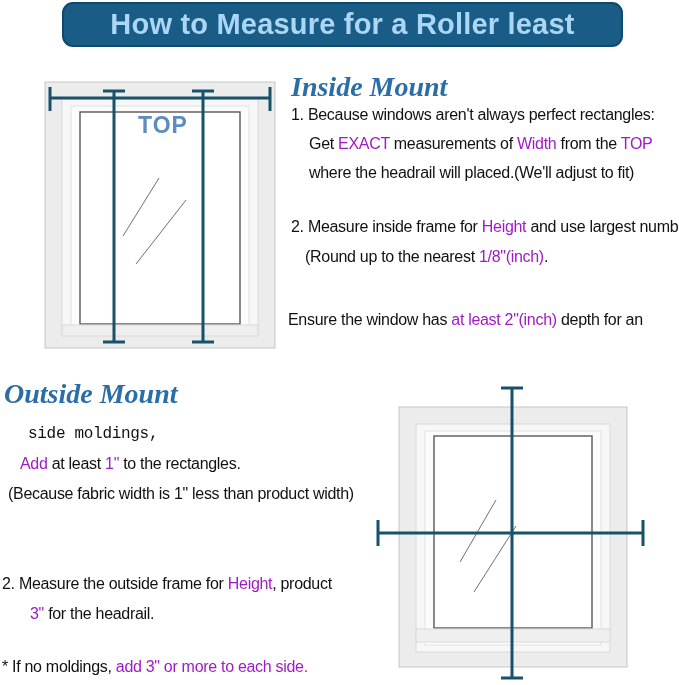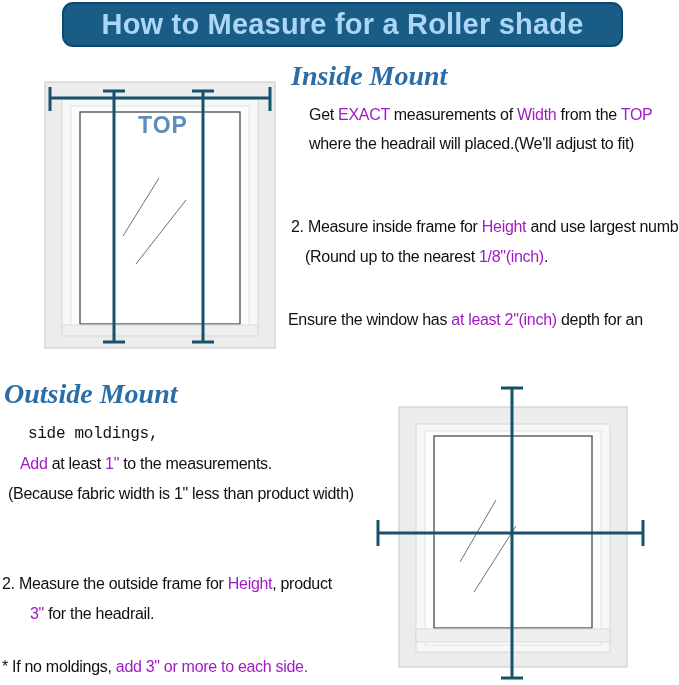--- a/index.html
+++ b/index.html
@@ -5,21 +5,21 @@
   html,body{margin:0;padding:0;background:#ffffff;}
   .canvas{position:relative;width:679px;height:685px;background:#ffffff;overflow:hidden;
           font-family:"Liberation Sans",sans-serif;color:var(--text,#111);}
   .title-bar{position:absolute;left:62px;top:2px;width:561px;height:45px;
              background:var(--title-bg,#195c85);border:2px solid #10496e;border-radius:11px;
              box-sizing:border-box;display:flex;align-items:center;justify-content:center;}
   .title-bar span{color:var(--title-fg,#abd6f5);font-size:29px;font-weight:bold;letter-spacing:0.2px;}
 
   .mount-heading{position:absolute;margin:0;font-family:"Liberation Serif",serif;font-style:italic;
                  font-weight:600;font-size:28px;color:var(--heading-blue,#2b6da6);white-space:nowrap;}
-  #inside-heading{left:291px;top:60px;}
+  #inside-heading{left:291px;top:71px;}
   #outside-heading{left:4px;top:378px;}
 
   .block{position:absolute;font-size:16px;line-height:30px;letter-spacing:-0.3px;
          color:var(--text,#111);white-space:nowrap;}
   #inside-item1{left:291px;top:100px;line-height:29px;}
   #inside-item2{left:291px;top:212px;}
   #inside-note{left:288px;top:305px;}
   #outside-item1{left:2px;top:419px;}
   #outside-item2{left:2px;top:569px;}
   #outside-footer{left:2px;top:652px;}
@@ -44,21 +44,21 @@
   .mline{stroke:var(--measure-line,#16536b);stroke-width:3;}
   .top-label{fill:var(--top-label,#5d8cbd);font-family:"Liberation Sans",sans-serif;
              font-weight:bold;font-size:23px;letter-spacing:1px;}
 </style>
 </head>
 <body>
 
 <div class="canvas">
 
   <div class="title-bar">
-    <span>How to Measure for a Roller shade</span>
+    <span>How to Measure for a Roller least</span>
   </div>
 
   <svg id="win-inside" class="win" viewBox="0 0 240 276">
     <rect class="frame-outer" x="5" y="4" width="230" height="266"></rect>
     <rect class="frame-mid" x="22" y="21" width="196" height="234"></rect>
     <rect class="frame-bevel" x="31" y="28" width="178" height="222"></rect>
     <rect class="glass" x="40" y="34" width="160" height="212"></rect>
     <rect class="sill" x="22" y="247" width="196" height="11"></rect>
     <line class="reflect" x1="83" y1="158" x2="119" y2="100"></line>
     <line class="reflect" x1="96" y1="186" x2="146" y2="122"></line>
@@ -73,35 +73,36 @@
       <line class="mline" x1="63" y1="264" x2="85" y2="264"></line>
       <line class="mline" x1="163" y1="13" x2="163" y2="264"></line>
       <line class="mline" x1="152" y1="13" x2="174" y2="13"></line>
       <line class="mline" x1="152" y1="264" x2="174" y2="264"></line>
     </g>
     <text class="top-label" x="98" y="55">TOP</text>
   </svg>
 
   <h2 id="inside-heading" class="mount-heading">Inside Mount</h2>
   <div id="inside-item1" class="block">
+    <div class="tline"><span>1. Because windows aren't always perfect rectangles:</span></div>
     <div class="tline ind-a"><span>Get </span><span class="purple">EXACT</span><span> measurements of </span><span class="purple">Width</span><span> from the </span><span class="purple">TOP</span></div>
     <div class="tline ind-a"><span>where the headrail will placed.(We'll adjust to fit)</span></div>
   </div>
   <div id="inside-item2" class="block">
     <div class="tline"><span>2. Measure inside frame for </span><span class="purple">Height</span><span> and use largest number</span></div>
     <div class="tline ind-b"><span>(Round up to the nearest </span><span class="purple">1/8"(inch)</span><span>.</span></div>
   </div>
   <div id="inside-note" class="block">
     <div class="tline"><span>Ensure the window has </span><span class="purple">at least 2"(inch)</span><span> depth for an</span></div>
   </div>
 
   <h2 id="outside-heading" class="mount-heading">Outside Mount</h2>
   <div id="outside-item1" class="block">
     <div class="tline ind-c"><span>side moldings,</span></div>
-    <div class="tline ind-d"><span class="purple">Add</span><span> at least </span><span class="purple">1"</span><span> to the measurements.</span></div>
+    <div class="tline ind-d"><span class="purple">Add</span><span> at least </span><span class="purple">1"</span><span> to the rectangles.</span></div>
     <div class="tline ind-e"><span>(Because fabric width is 1" less than product width)</span></div>
   </div>
   <div id="outside-item2" class="block">
     <div class="tline"><span>2. Measure the outside frame for </span><span class="purple">Height</span><span>, product</span></div>
     <div class="tline ind-f"><span class="purple">3"</span><span>  for the headrail.</span></div>
   </div>
   <div id="outside-footer" class="block">
     <div class="tline"><span>* If no moldings, </span><span class="purple">add 3" or more to each side.</span></div>
   </div>
 

